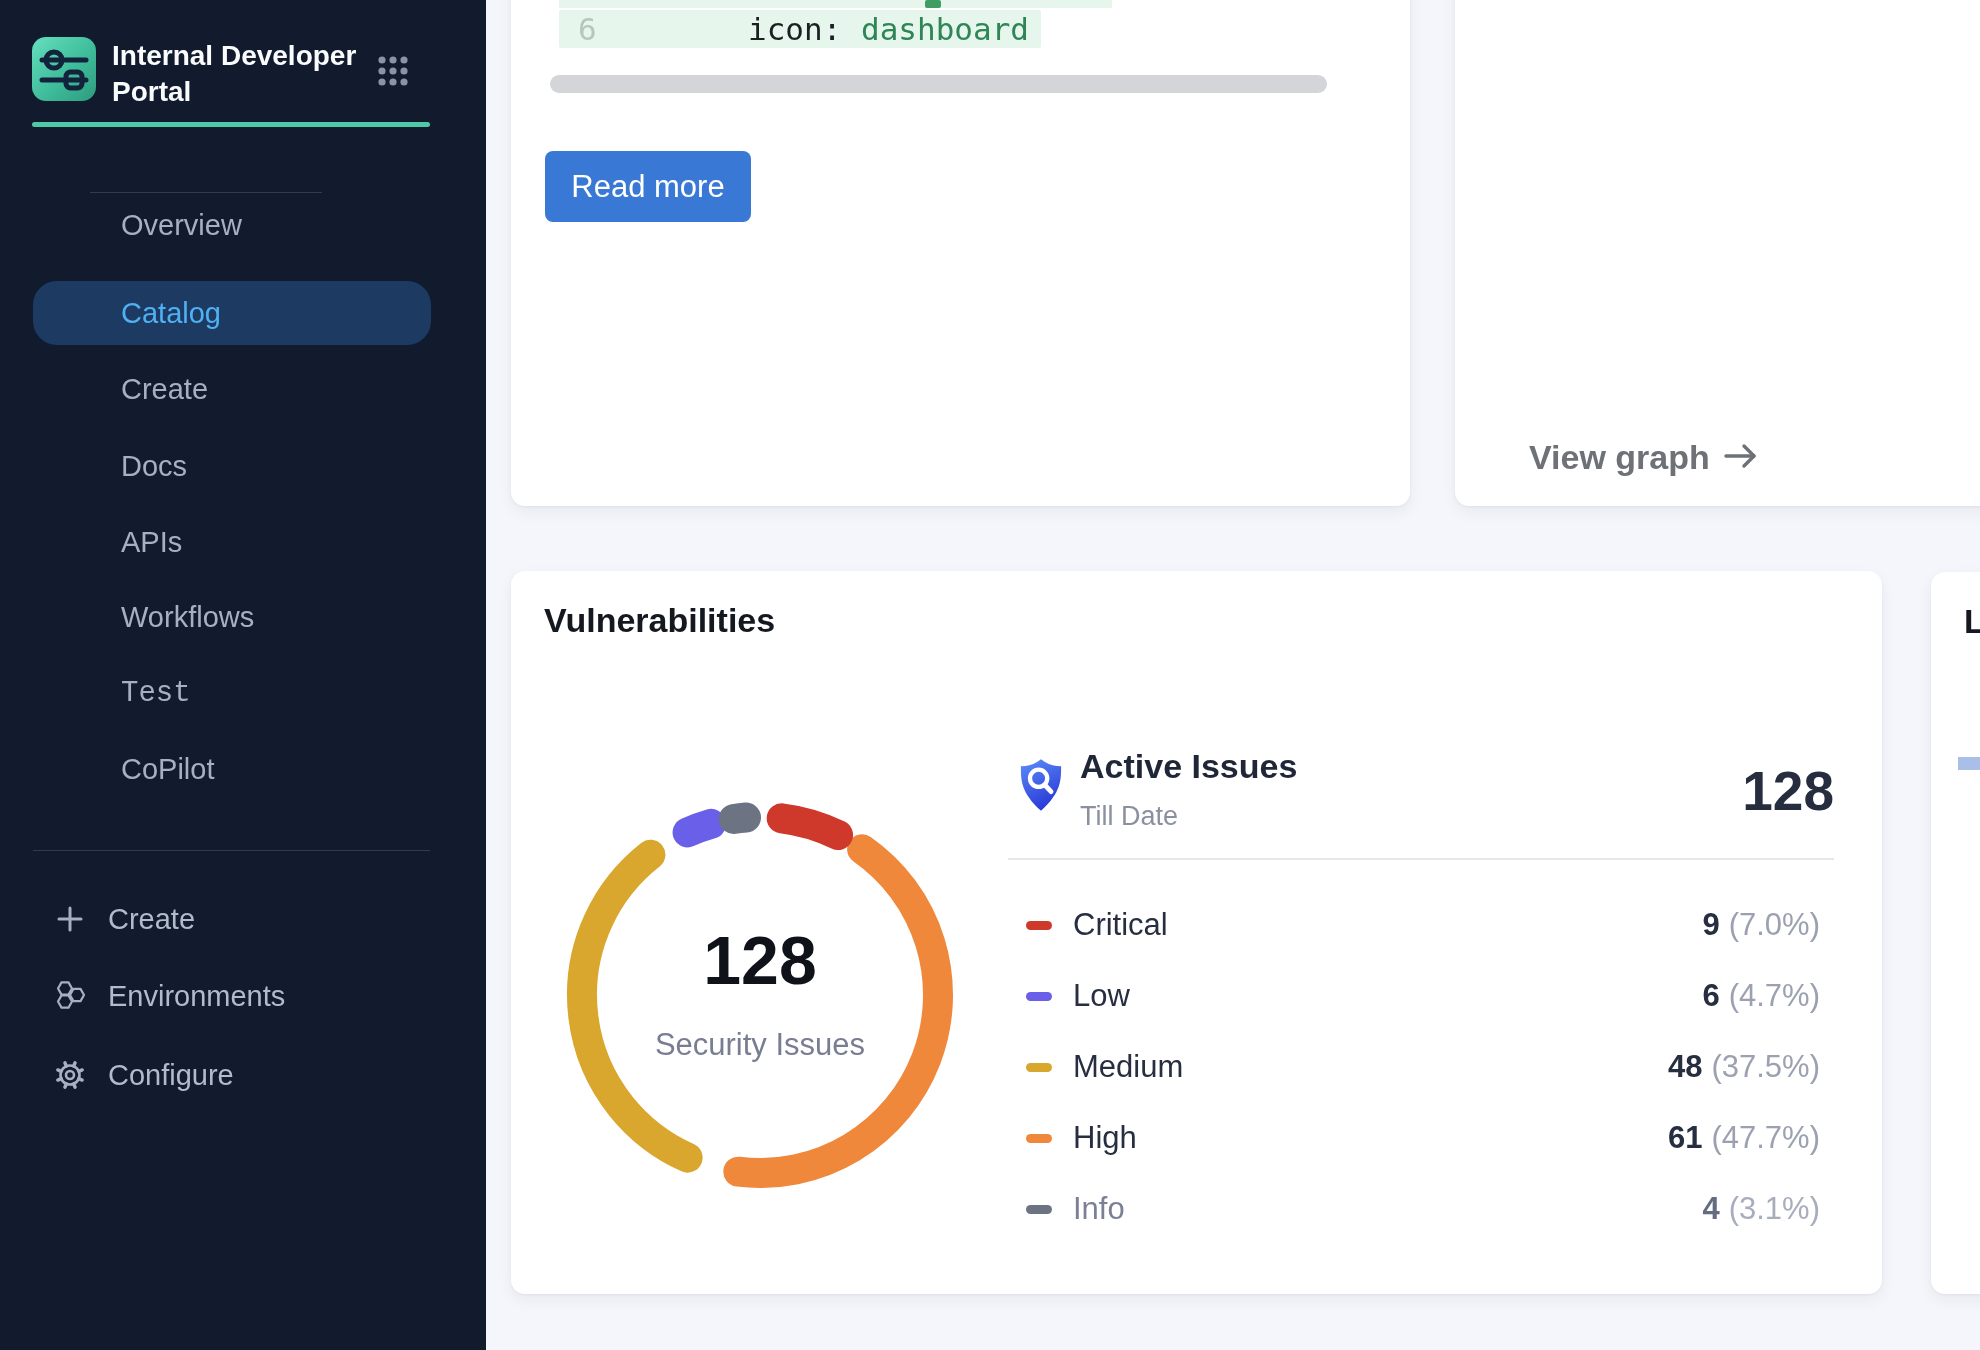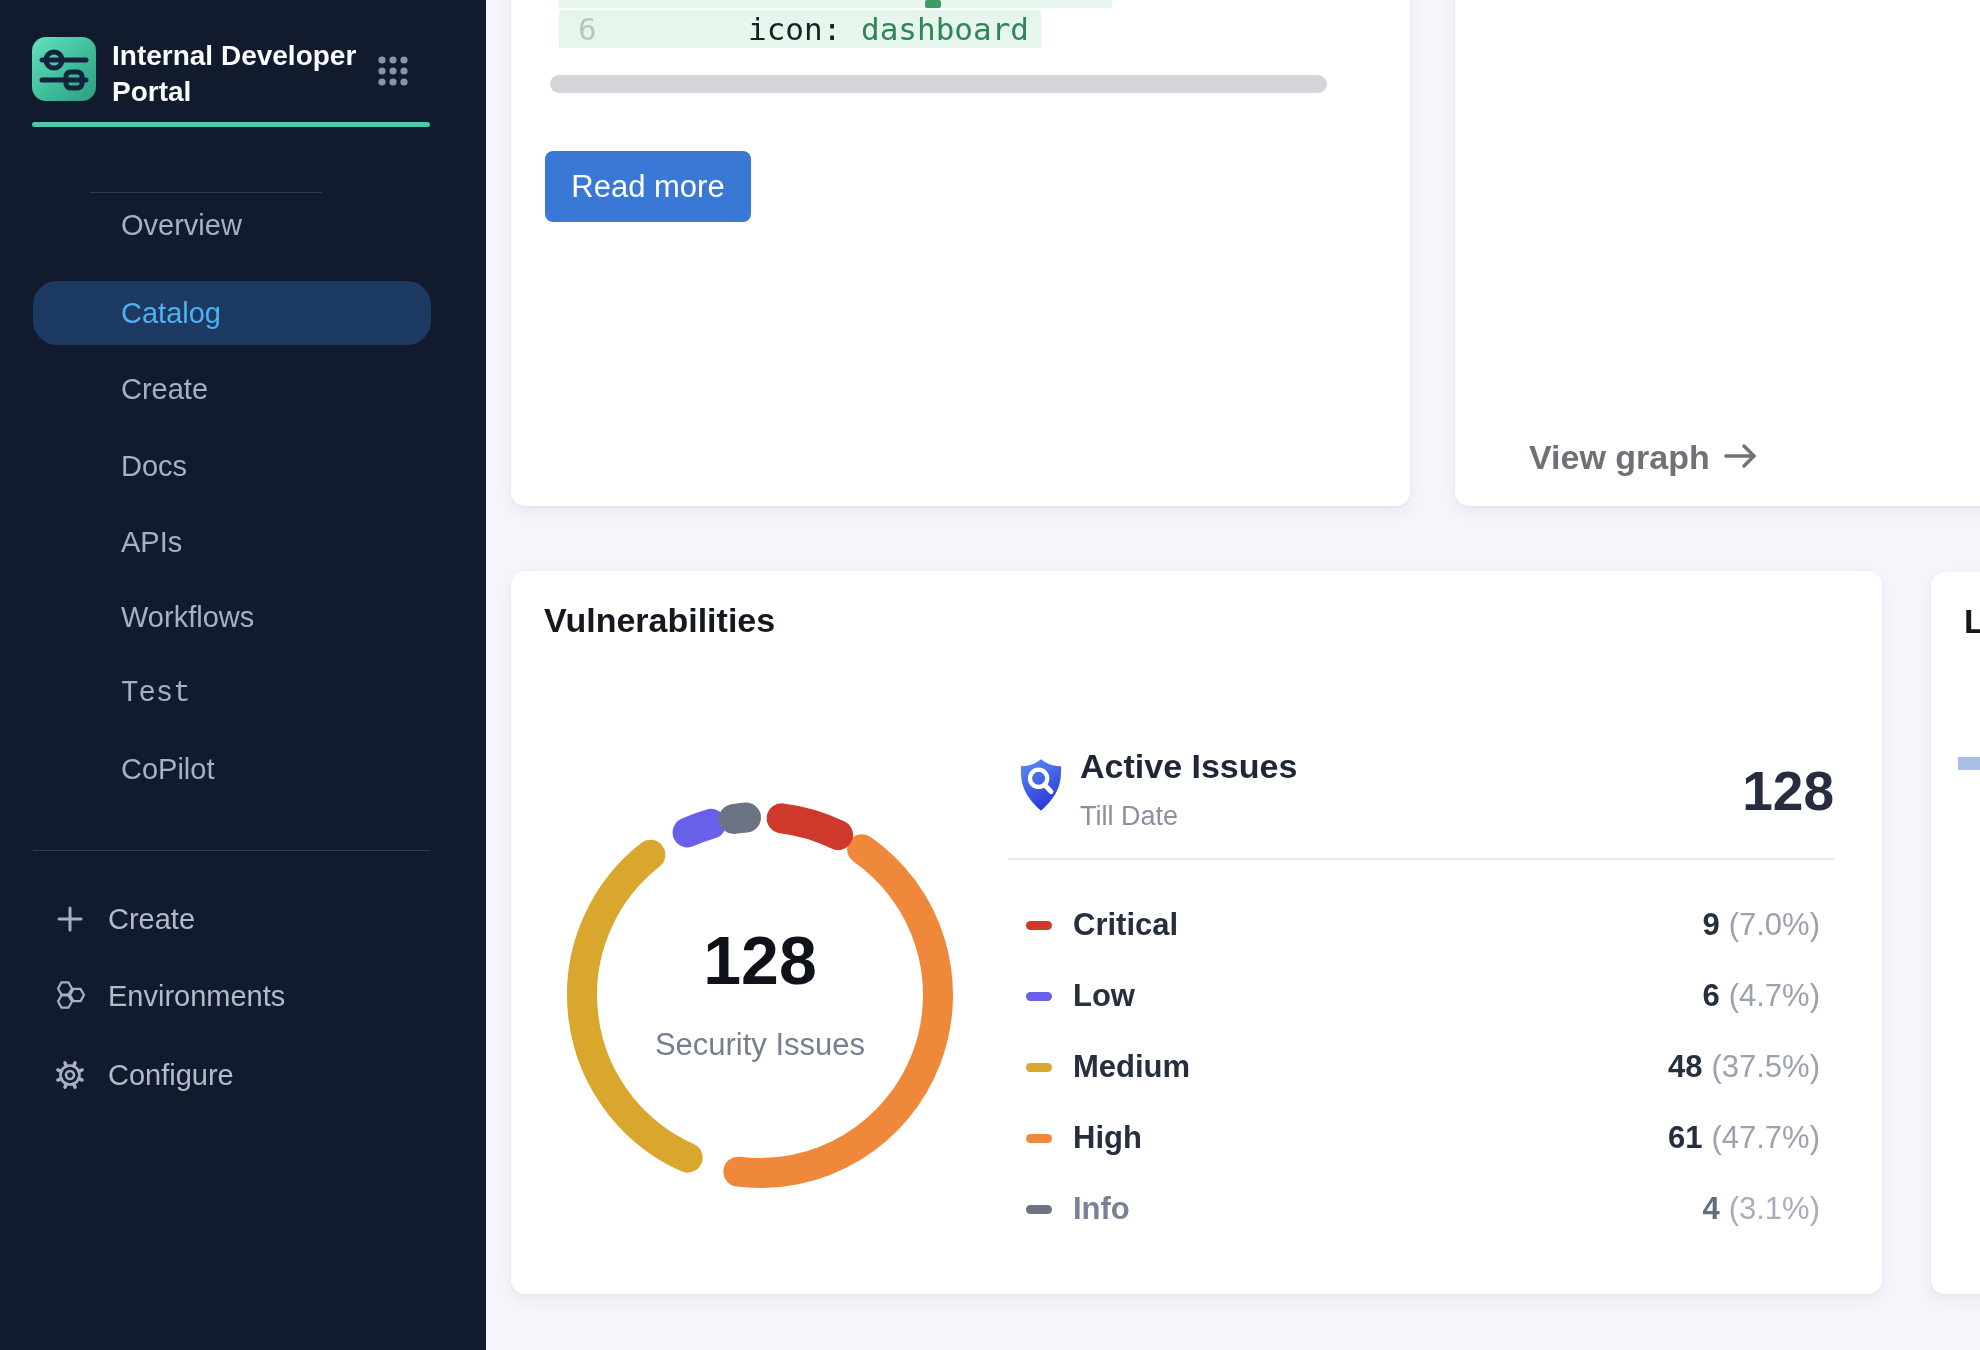--- a/index.html
+++ b/index.html
@@ -50,21 +50,21 @@
   .dc-value{position:absolute;left:0;top:126px;width:400px;text-align:center;font-size:68px;font-weight:700;color:#0F1319;}
   .dc-label{position:absolute;left:0;top:232px;width:400px;text-align:center;font-size:31px;color:#787E91;}
   .shield{position:absolute;left:507px;top:185px;width:46px;height:58px;}
   .sum-title{position:absolute;left:569px;top:176px;font-size:34px;font-weight:700;color:#1F2637;}
   .sum-sub{position:absolute;left:569px;top:230px;font-size:27px;color:#8A90A0;}
   .sum-total{position:absolute;right:48px;top:188px;font-size:55px;font-weight:700;color:#262D3E;}
   .vc-divider{position:absolute;left:497px;top:287px;width:826px;height:2px;background:#E6E8EC;}
   .legend{position:absolute;left:497px;top:332px;width:826px;}
   .legend-row{display:flex;align-items:center;height:44px;margin-bottom:27px;padding:0 14px 0 18px;}
   .swatch{width:26px;height:9px;border-radius:5px;flex:0 0 auto;}
-  .lname{margin-left:21px;font-size:31px;color:#262E40;font-weight:bold;}
+  .lname{margin-left:21px;font-size:31px;color:#262E40;}
   .lval{margin-left:auto;font-size:31px;color:#262E40;}
   .lval b{font-weight:700;color:#262E40;}
   .lval i{font-style:normal;color:#9BA1B1;margin-left:9px;}
   .legend-row.muted .lname{color:#7A8196;}
   .legend-row.muted .lval b{color:#646C80;}
   .legend-row.muted .lval i{color:#A8ADBC;}
   
   .pc-title{position:absolute;left:33px;top:30px;font-size:34px;font-weight:700;color:#14181F;}
   .pc-frag{position:absolute;left:27px;top:185px;width:180px;height:13px;background:#A9BFE7;}
 </style>

